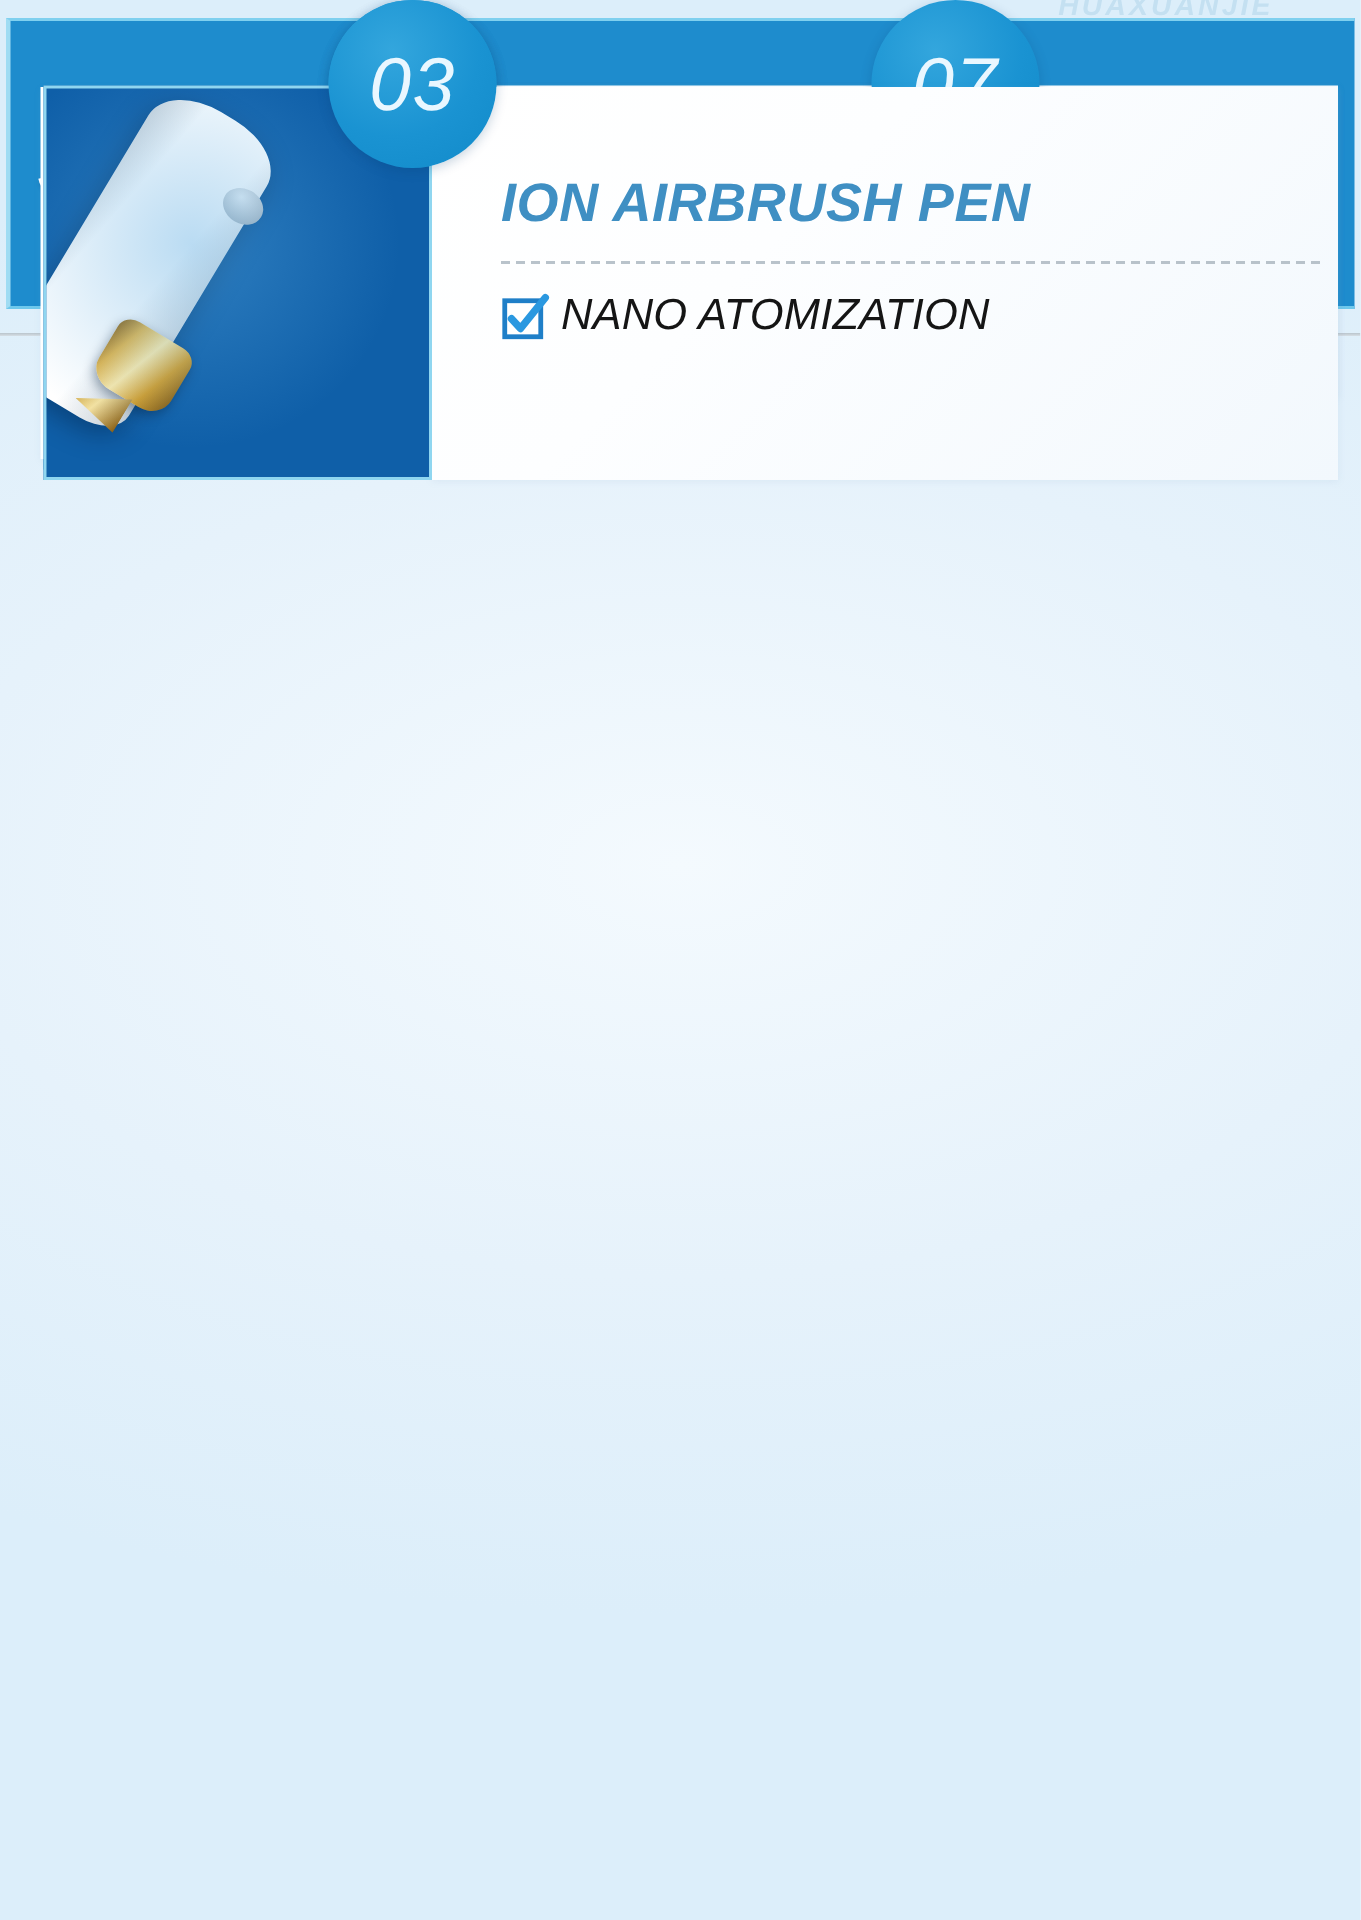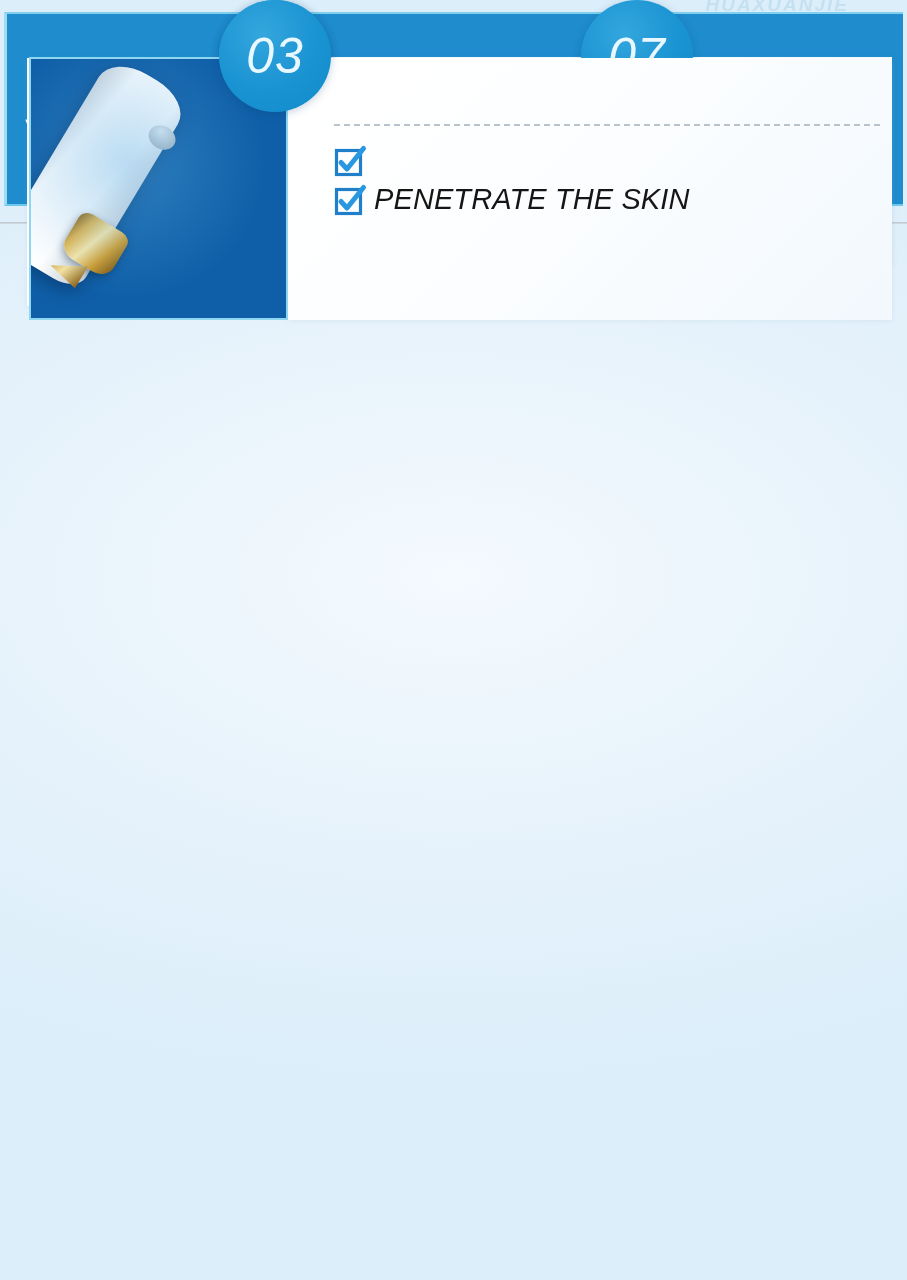--- a/index.html
+++ b/index.html
@@ -407,36 +407,29 @@
         <div class="pen-body"></div>
         <div class="pen-btn"></div>
         <div class="pen-gold"></div>
         <div class="pen-tip"></div>
       </div>
     </div>
 
     <div class="badge">03</div>
 
     <div class="content">
+      <div class="card-title">ION AIRBRUSH PEN</div>
       <hr class="divider">
       <div class="bullets">
         <div class="bullet">
           <span class="check">
             <svg width="31" height="31" viewBox="0 0 31 31">
               <rect x="2.5" y="4.5" width="24" height="24" fill="#ffffff" stroke="#1f7fc8" stroke-width="3.2"></rect>
               <path d="M7 16.5 L13 23 L29.5 2.5" fill="none" stroke="#2a98e0" stroke-width="5" stroke-linecap="round" stroke-linejoin="round"></path>
             </svg>
           </span>
+          <span class="bullet-text">NANO ATOMIZATION</span>
         </div>
-        <div class="bullet">
-          <span class="check">
-            <svg width="31" height="31" viewBox="0 0 31 31">
-              <rect x="2.5" y="4.5" width="24" height="24" fill="#ffffff" stroke="#1f7fc8" stroke-width="3.2"></rect>
-              <path d="M7 16.5 L13 23 L29.5 2.5" fill="none" stroke="#2a98e0" stroke-width="5" stroke-linecap="round" stroke-linejoin="round"></path>
-            </svg>
-          </span>
-          <span class="bullet-text">PENETRATE THE SKIN</span>
-        </div>
       </div>
     </div>
   </div>
 
 </div>
 
 </body></html>

